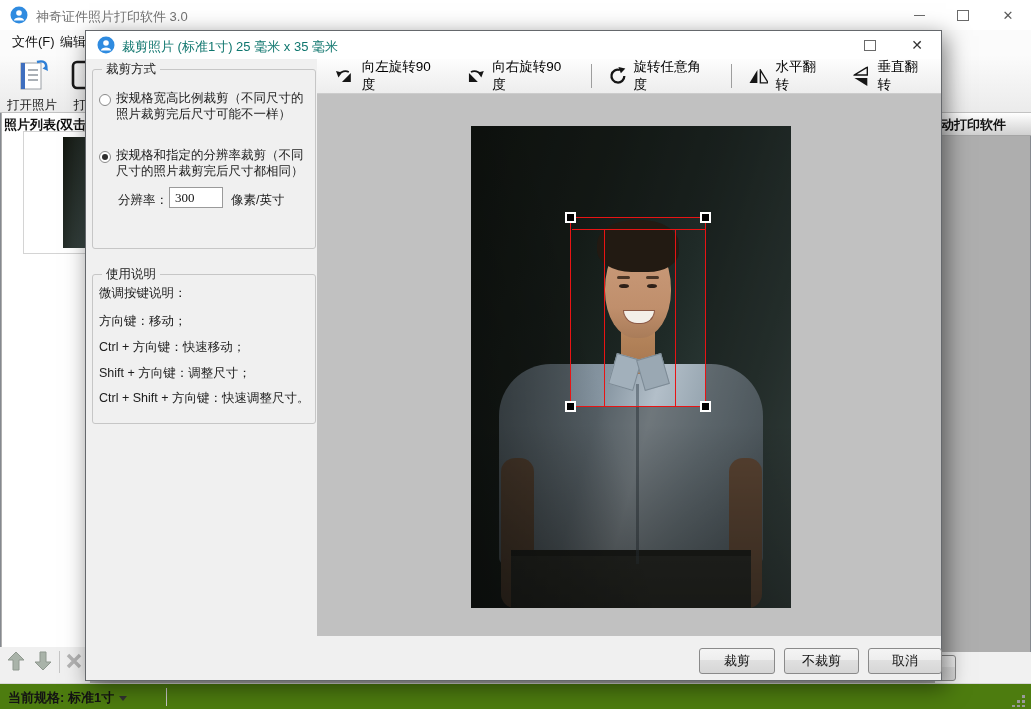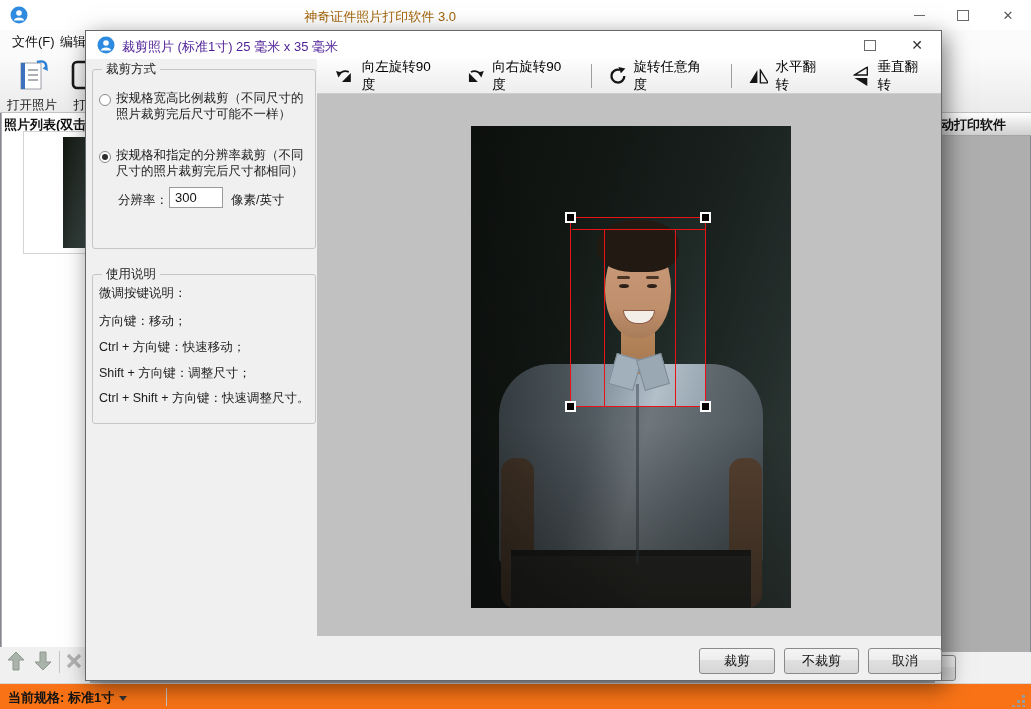--- a/index.html
+++ b/index.html
@@ -2,62 +2,62 @@
 <html><head>
 <meta charset="utf-8">
 <style>
   html,body{margin:0;padding:0;background:#d4d4d4;}
   #screen{position:relative;width:1031px;height:709px;overflow:hidden;background:#aeaeae;
     font-family:"Liberation Sans","DejaVu Sans",sans-serif;box-shadow:inset 0 0 0 1px #85898f;}
   .abs{position:absolute;}
   .nowrap{white-space:nowrap;overflow:hidden;}
   
   .titlebar{background:#ffffff;}
-  .title-text{font-size:13px;color:#a16207;text-align:right;}
+  .title-text{font-size:13px;color:#737373;}
   .winctl{display:flex;align-items:center;justify-content:center;color:#5a5a5a;font-size:13px;}
   .minbar{width:11px;height:1px;background:#6a6a6a;}
   .maxbox{width:10px;height:9px;border:1px solid #6a6a6a;}
   
   .btn{display:flex;align-items:center;justify-content:center;
     background:linear-gradient(#f4f4f4,#eeeeee 45%,#e0e0e0 46%,#d6d6d6);
     border:1px solid #8a8a8a;border-radius:3px;font-size:13px;color:#141414;box-sizing:border-box;}
   
   #dialog{left:85px;top:30px;width:857px;height:651px;background:#f0f0f0;
     border:1px solid #65686c;box-shadow:4px 6px 22px rgba(0,0,0,0.5);box-sizing:border-box;z-index:10;}
-  .dlg-title-text{font-size:13px;color:#4c1d95;}
+  .dlg-title-text{font-size:13px;color:#0f766e;}
   .dlg-toolbar{display:flex;align-items:center;gap:2px;padding-left:8px;
     background:linear-gradient(#fdfdfd,#ededed);border-bottom:1px solid #cccccc;box-sizing:border-box;}
   .tb-btn{display:flex;align-items:center;gap:7px;padding:0 10px;height:28px;font-size:13.5px;color:#000;}
   .tb-sep{width:1px;height:24px;background:#9e9e9e;margin:0 5px;}
   
   .groupbox{border:1px solid #c6c6c6;border-radius:3px;box-sizing:border-box;}
   .gb-title{position:absolute;top:-9px;left:9px;background:#f0f0f0;padding:0 4px;font-size:12.5px;color:#1c1c1c;}
   .panel-text{font-size:12.5px;color:#1c1c1c;line-height:16px;}
   .radio{width:12px;height:12px;border:1px solid #8a8a8a;border-radius:50%;background:#fff;box-sizing:border-box;}
   .radio.sel::after{content:"";display:block;width:6px;height:6px;margin:2px;border-radius:50%;background:#2e2e2e;}
   .textbox{background:#fff;border:1px solid #9a9a9a;font-size:13px;color:#111;
-    display:flex;align-items:center;padding-left:5px;box-sizing:border-box;}
+    display:flex;align-items:center;padding-left:5px;box-sizing:border-box;font-family:Liberation Serif, serif;}
   
   #preview{background:#c1c1c1;overflow:hidden;}
   #photo{overflow:hidden;background:
     linear-gradient(108deg,#0c100c 0%,#141b17 30%,#1f2a27 55%,#31403d 78%,#465755 95%,#4d5e5c 100%);}
   .vignette{left:0;top:0;width:100%;height:100%;background:
     linear-gradient(75deg,rgba(0,0,0,0.45),rgba(0,0,0,0) 42%),
     linear-gradient(to bottom,rgba(0,0,0,0) 62%,rgba(0,0,0,0.42) 100%);}
   .redline{background:#e81414;}
   #crop-rect{border:1px solid #e81414;box-shadow:0 0 0 900px rgba(16,18,16,0.42);box-sizing:border-box;}
   .handle{position:absolute;width:7px;height:7px;background:#000;border:2px solid #fff;}
   
   .mw-toolbar{background:linear-gradient(#fbfbfb,#ebebeb);border-bottom:1px solid #c2c2c2;box-sizing:border-box;}
   .mw-tb-btn{display:flex;flex-direction:column;align-items:center;justify-content:flex-start;gap:3px;
     font-size:12.5px;color:#222;}
   .menu-item{display:flex;align-items:center;padding:0 8px;height:22px;font-size:13px;color:#111;}
   .list-header{font-size:13px;font-weight:bold;color:#101010;}
   .band{background:linear-gradient(#ffffff,#d0d0d0);border-bottom:1px solid #a5a5a5;box-sizing:border-box;}
-  .statusbar{background:#f97316;border-top:1px solid #d9d9d9;box-sizing:border-box;}
+  .statusbar{background:#4d7c0f;border-top:1px solid #d9d9d9;box-sizing:border-box;}
   .status-text{font-size:13px;font-weight:bold;color:#141414;}
   .caret{display:inline-block;width:0;height:0;border-left:4px solid transparent;
     border-right:4px solid transparent;border-top:5px solid #333;margin-left:5px;}
   .vsep{width:1px;background:#c6c6c6;}
 </style>
 </head>
 <body>
 
 <div id="screen">
 

